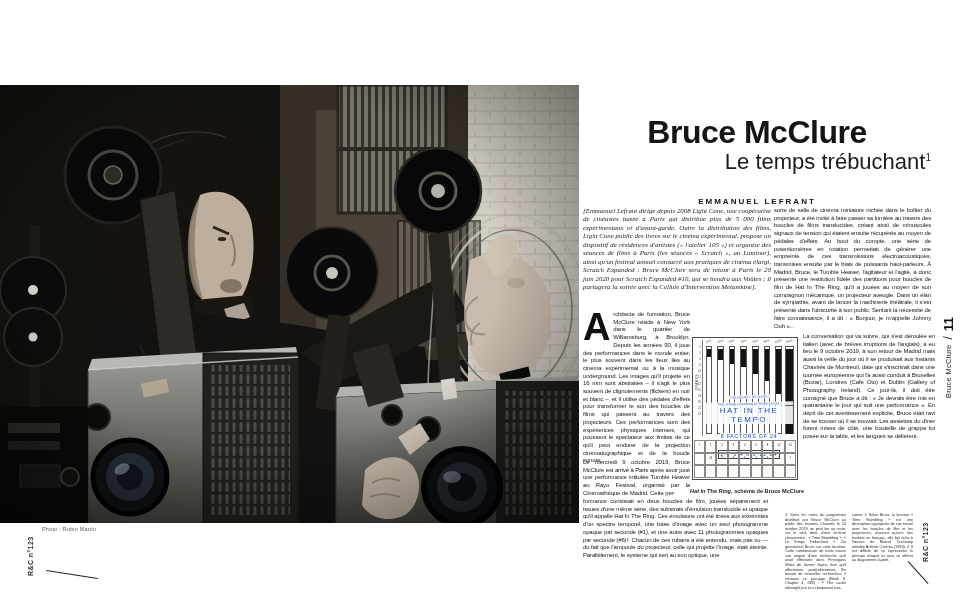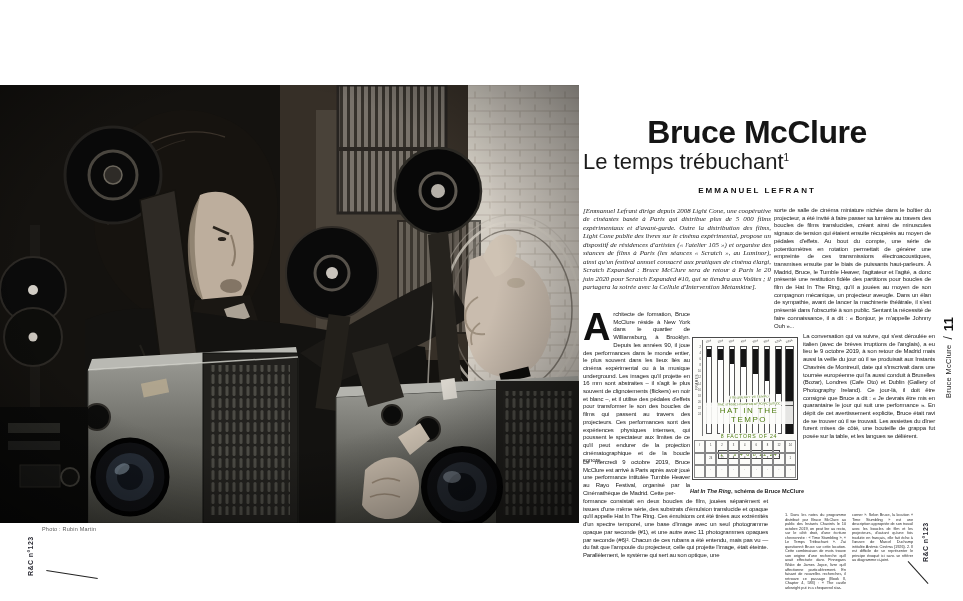--- a/index.html
+++ b/index.html
@@ -19,23 +19,23 @@
   .slash-line { position:absolute; background:#222; height:1.2px; }
   .slash-left  { left:46px; top:574px; width:52px; transform:rotate(9deg); }
   .slash-right { left:903px; top:572px; width:30px; transform:rotate(48deg); }
   .margin-right-block { position:absolute; left:941px; top:398px; transform:rotate(-90deg); transform-origin:0 0; display:flex; align-items:center; gap:5px; white-space:nowrap; }
   .margin-right-block .mr-name { font-size:7.5px; color:#222; letter-spacing:.3px; }
   .margin-right-block .mr-slash { font-size:12px; color:#222; font-weight:300; transform:translateY(-1px); }
   .margin-right-block .mr-num { font-size:13.5px; font-weight:bold; color:#111; }
 
   
   .title { position:absolute; left:583px; top:114px; width:348px; text-align:center; font-size:32px; font-weight:bold; letter-spacing:-.5px; color:#151515; }
-  .subtitle { position:absolute; left:583px; top:149px; width:348px; text-align:left; font-size:22px; font-weight:400; color:#1c1c1c; }
+  .subtitle { position:absolute; left:583px; top:149px; width:348px; text-align:right; font-size:22px; font-weight:400; color:#1c1c1c; }
   .subtitle sup { font-size:10px; }
-  .author { position:absolute; left:583px; top:186px; width:348px; text-align:center; font-size:8px; font-weight:bold; letter-spacing:2px; color:#111; }
+  .author { position:absolute; left:583px; top:197px; width:348px; text-align:center; font-size:8px; font-weight:bold; letter-spacing:2px; color:#111; }
 
   
   .intro { position:absolute; left:583px; top:207px; width:188px; font-family:"Liberation Serif",serif; font-style:italic; font-size:6.9px; line-height:8.45px; text-align:justify; color:#1a1a1a; }
   .body { font-size:6px; line-height:7.7px; letter-spacing:-.15px; text-align:justify; color:#202020; }
   .para1 { position:absolute; left:583px; top:311px; width:107px; }
   .dropcap { float:left; font-size:38px; line-height:30px; font-weight:bold; padding:1px 3px 0 0; color:#101010; }
   .para2 { position:absolute; left:583px; top:459px; width:107px; }
   .para2wide { position:absolute; left:583px; top:498px; width:185px; }
   .col2p1 { position:absolute; left:774px; top:207px; width:157px; }
   .col2p2 { position:absolute; left:803px; top:333px; width:132px; }
@@ -45,21 +45,21 @@
   .dg-axis { position:absolute; left:0; top:2px; width:10px; height:96px; border-right:.5px solid #777; }
   .dg-axis-label { position:absolute; left:-4px; top:40px; transform:rotate(-90deg); font-size:3px; letter-spacing:.6px; color:#333; }
   .dg-ticks { position:absolute; right:1px; top:6px; display:flex; flex-direction:column; gap:2.1px; }
   .dg-ticks span { font-size:2.6px; line-height:4px; color:#444; text-align:right; }
   .dg-strips { position:absolute; left:11px; top:1px; right:2px; height:98px; display:flex; justify-content:space-between; }
   .strip-col { display:flex; flex-direction:column; align-items:center; width:10px; }
   .strip-label { font-size:2.8px; color:#333; transform:rotate(-18deg); height:7px; white-space:nowrap; }
   .strip-outline { width:6.5px; height:88px; border:.5px solid #555; background:#fff; }
   .strip-col:last-child .strip-outline { width:9px; }
   .strip-bar { width:100%; background:#141414; margin-top:1.5px; }
-  .dg-center { position:absolute; left:12px; top:46px; right:4px; text-align:center; color:#4d7c0f; }
+  .dg-center { position:absolute; left:12px; top:46px; right:4px; text-align:center; color:#1d4ed8; }
   .dg-center > div { background:rgba(252,252,249,.9); display:inline-block; padding:0 1px; }
   .dg-note1 { font-size:3px; transform:rotate(-2deg); letter-spacing:.2px; }
   .dg-note2 { font-size:2.8px; transform:rotate(-1deg); display:block !important; }
   .dg-title1,.dg-title2 { font-size:8px; letter-spacing:1.5px; font-weight:500; line-height:9px; display:block !important; }
   .dg-sub { font-size:5.2px; letter-spacing:.8px; line-height:7px; }
   .dg-factors { font-size:5.2px; letter-spacing:1.1px; line-height:7px; border:.5px solid #444; }
   .dg-table { position:absolute; left:1px; right:1px; top:102px; bottom:1px; display:grid; grid-template-columns:11px repeat(8,1fr); grid-auto-rows:1fr; }
   .dg-table span { border:.4px solid #888; font-size:2.7px; line-height:1; display:flex; align-items:center; justify-content:center; color:#333; }
   .dg-caption { position:absolute; left:690px; top:488px; width:115px; font-size:5.6px; font-weight:bold; color:#1d1d1d; }
   .dg-caption .cap-title { font-style:italic; }

